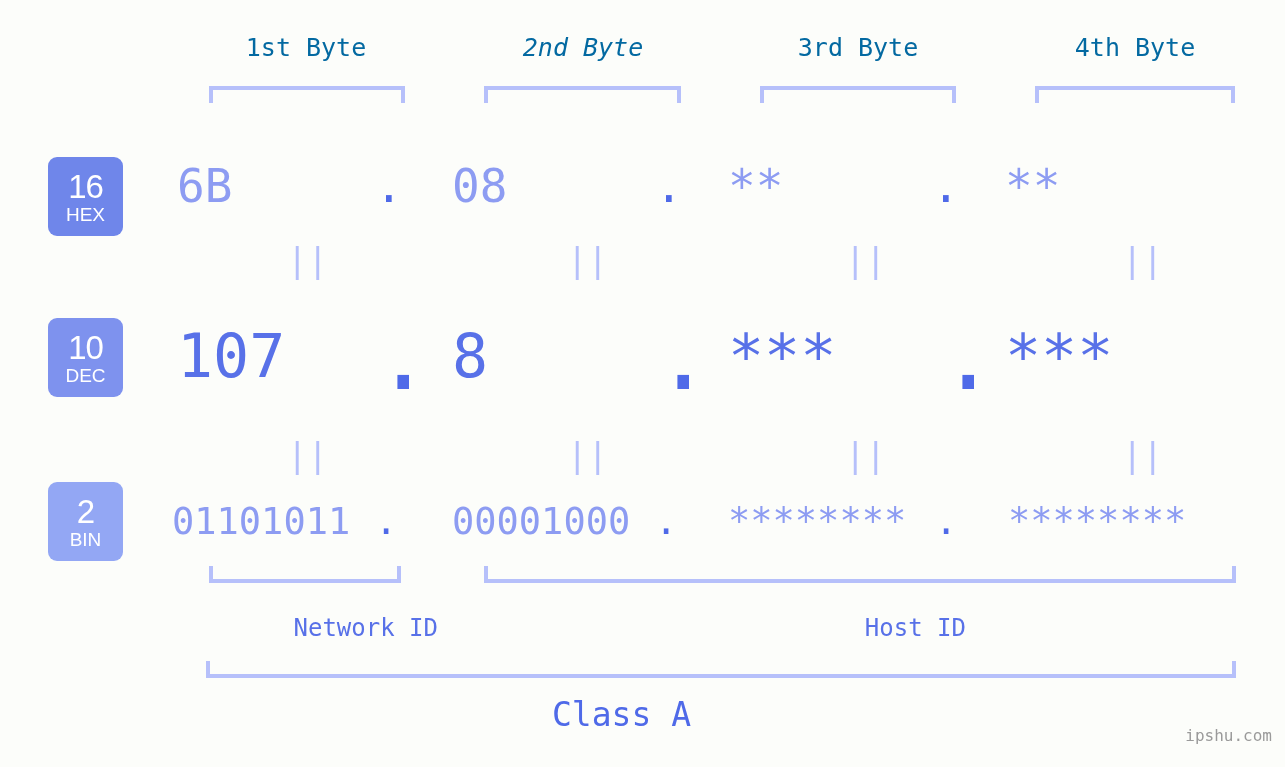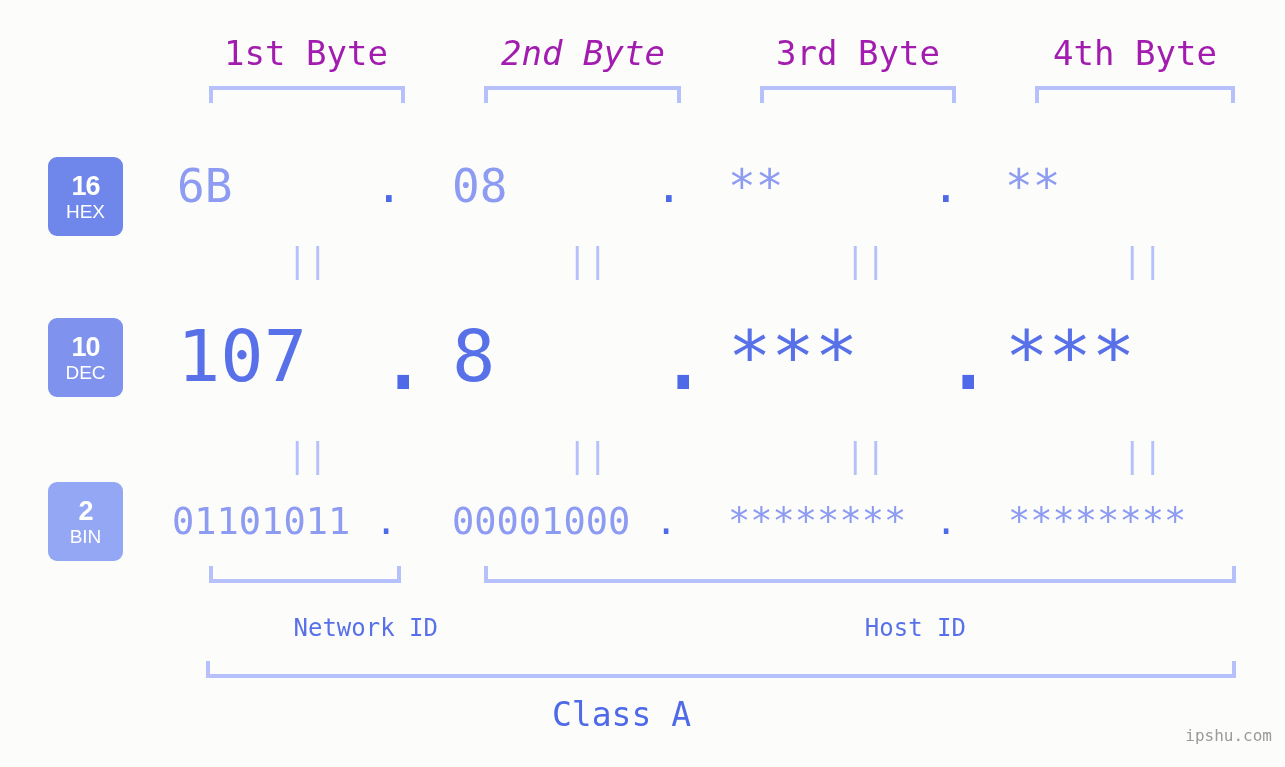--- a/index.html
+++ b/index.html
@@ -20,22 +20,22 @@
     height: 767px;
   }
 
   
   .byte-label {
     position: absolute;
     top: 33px;
     width: 260px;
     text-align: center;
     font-family: "DejaVu Sans Mono", monospace;
-    font-size: 34px;
-    color: #a21caf;
+    font-size: 25px;
+    color: #0369a1;
     letter-spacing: 0px;
     white-space: nowrap;
   }
 
   
   .bracket-top {
     position: absolute;
     top: 86px;
     height: 17px;
     border-top: 4px solid #b6c0fa;
@@ -53,22 +53,22 @@
     border-radius: 9px;
     color: #ffffff;
     display: flex;
     flex-direction: column;
     align-items: center;
     justify-content: center;
     font-family: "Liberation Sans", sans-serif;
     line-height: 1;
   }
   .badge .num {
-    font-size: 27px;
-    font-weight: 700;
+    font-size: 33px;
+    font-weight: 400;
     letter-spacing: -1px;
   }
   .badge .nm {
     font-size: 19px;
     font-weight: 400;
     margin-top: 2px;
   }
 
   
   .row {
@@ -83,21 +83,21 @@
     white-space: nowrap;
     font-family: "DejaVu Sans Mono", monospace;
     transform: translateY(-50%);
   }
 
   
   .row-hex .cell { font-size: 46px; color: #8d9cf2; }
   .row-hex .dot  { font-size: 46px; color: #4f6ae8; }
 
   
-  .row-dec .cell { font-size: 72px; color: #5871e8; font-weight: 400; }
+  .row-dec .cell { font-size: 60px; color: #5871e8; font-weight: 400; }
   .row-dec .dot  { font-size: 94px; color: #4f6ae8; }
 
   
   .row-bin .cell { font-size: 37px; color: #8d9cf2; }
   .row-bin .dot  { font-size: 37px; color: #4f6ae8; }
 
   
   .eqbar {
     position: absolute;
     width: 30px;

